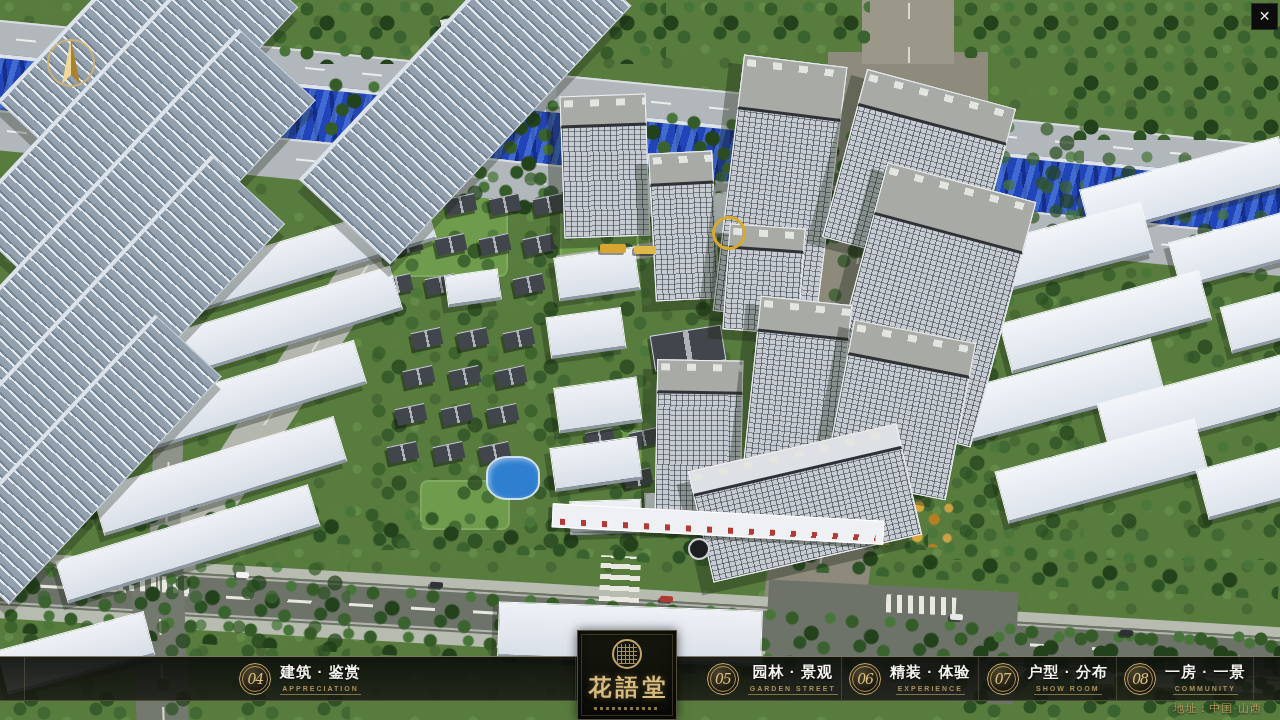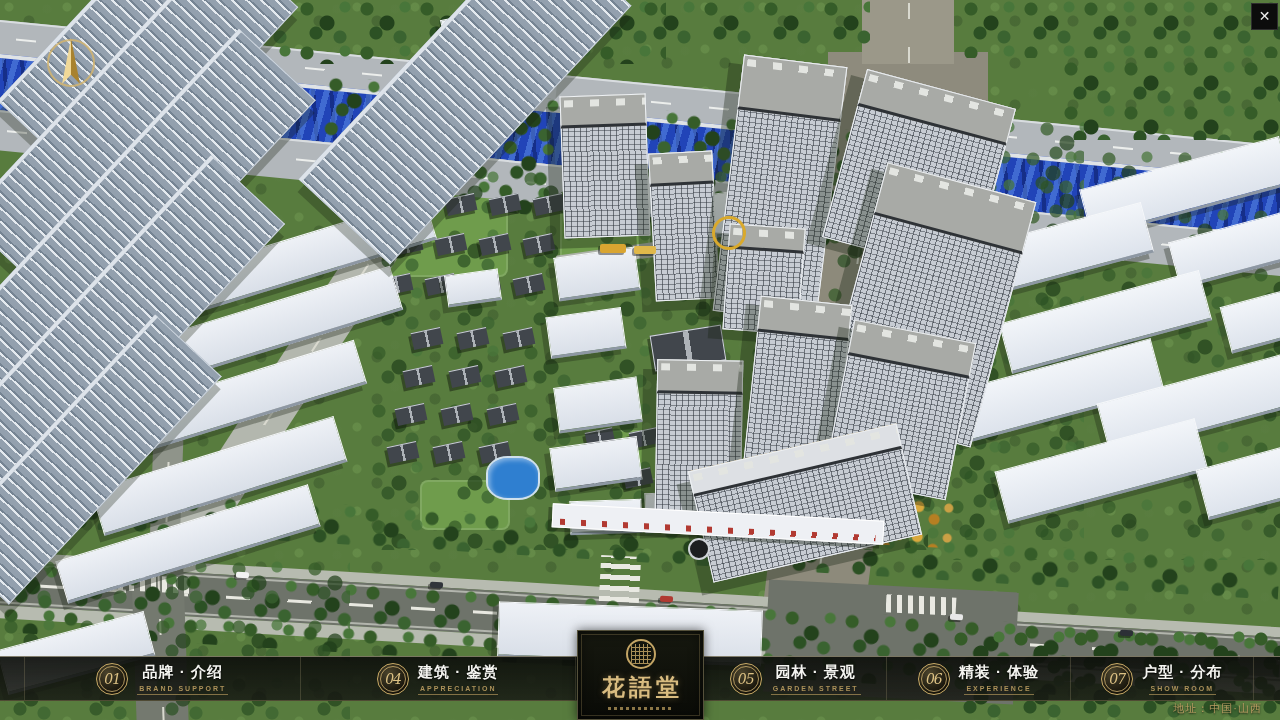--- a/index.html
+++ b/index.html
@@ -98,21 +98,21 @@
     background:radial-gradient(circle at 35% 30%, #4a432c, #16130a 72%);
     border:1px solid #c9ab67;display:flex;align-items:center;justify-content:center;}
   .badge::before{content:'';position:absolute;inset:2px;border:1px solid rgba(210,180,115,.8);border-radius:50%;}
   .badge .num{font-family:"DejaVu Serif","Liberation Serif",serif;font-style:italic;
     color:#dcc184;font-size:14px;letter-spacing:-1px;}
   .mtxt{display:flex;flex-direction:column;align-items:center;}
   .zh{font-size:15px;font-weight:bold;color:#f4f4f0;letter-spacing:1px;white-space:nowrap;
     text-shadow:0 1px 2px #000;}
   .en{font-size:7px;color:#ab9159;letter-spacing:2px;font-weight:bold;white-space:nowrap;
     border-bottom:1px solid rgba(166,140,86,.75);padding:2px 2px 2px 2px;margin-top:1px;}
-  .logopanel{position:absolute;left:577px;top:630px;width:127px;height:90px;z-index:12;
+  .logopanel{position:absolute;left:577px;top:630px;width:100px;height:90px;z-index:12;
     background:linear-gradient(180deg,#16180f,#0a0b07);border:1px solid #55513b;
     box-shadow:inset 0 0 14px rgba(0,0,0,.7), 0 0 10px rgba(0,0,0,.6);box-sizing:border-box;cursor:pointer;}
   .logopanel::before{content:'';position:absolute;inset:3px;border:1px solid rgba(165,145,95,.3);pointer-events:none;}
   .seal{width:30px;height:30px;margin:8px auto 3px;border:2px solid #c3a565;border-radius:50%;
     position:relative;box-sizing:border-box;}
   .seal::before{content:'';position:absolute;inset:3px;border-radius:3px;opacity:.85;
     background-image:repeating-linear-gradient(0deg,#c3a565 0 1px,transparent 1px 4px),
                      repeating-linear-gradient(90deg,#c3a565 0 1px,transparent 1px 4px);}
   .logotitle{text-align:center;color:#d9bc80;font-size:23px;font-weight:bold;letter-spacing:4px;
     font-family:"DejaVu Serif","Liberation Serif",serif;text-shadow:0 0 6px rgba(220,180,100,.35);
@@ -257,29 +257,20 @@
     <div class="needle"></div>
     <div class="ring"></div>
   </div>
 
   <button class="closebtn">✕</button>
 
   <nav class="menubar">
     <div class="mgroup left" id="menu-left">
         <div class="mi">
           <span class="badge">
-            <span class="num">01</span>
-          </span>
-          <span class="mtxt">
-            <span class="zh">品牌 · 介绍</span>
-            <span class="en">BRAND SUPPORT</span>
-          </span>
-        </div>
-        <div class="mi">
-          <span class="badge">
             <span class="num">04</span>
           </span>
           <span class="mtxt">
             <span class="zh">建筑 · 鉴赏</span>
             <span class="en">APPRECIATION</span>
           </span>
         </div>
       </div>
     <div class="mgroup right" id="menu-right">
         <div class="mi">
@@ -300,20 +291,29 @@
             <span class="en">EXPERIENCE</span>
           </span>
         </div>
         <div class="mi">
           <span class="badge">
             <span class="num">07</span>
           </span>
           <span class="mtxt">
             <span class="zh">户型 · 分布</span>
             <span class="en">SHOW ROOM</span>
+          </span>
+        </div>
+        <div class="mi">
+          <span class="badge">
+            <span class="num">08</span>
+          </span>
+          <span class="mtxt">
+            <span class="zh">一房 · 一景</span>
+            <span class="en">COMMUNITY</span>
           </span>
         </div>
       </div>
   </nav>
 
   <div class="logopanel">
     <div class="seal"></div>
     <div class="logotitle">花語堂</div>
     <div class="logorule"></div>
   </div>

